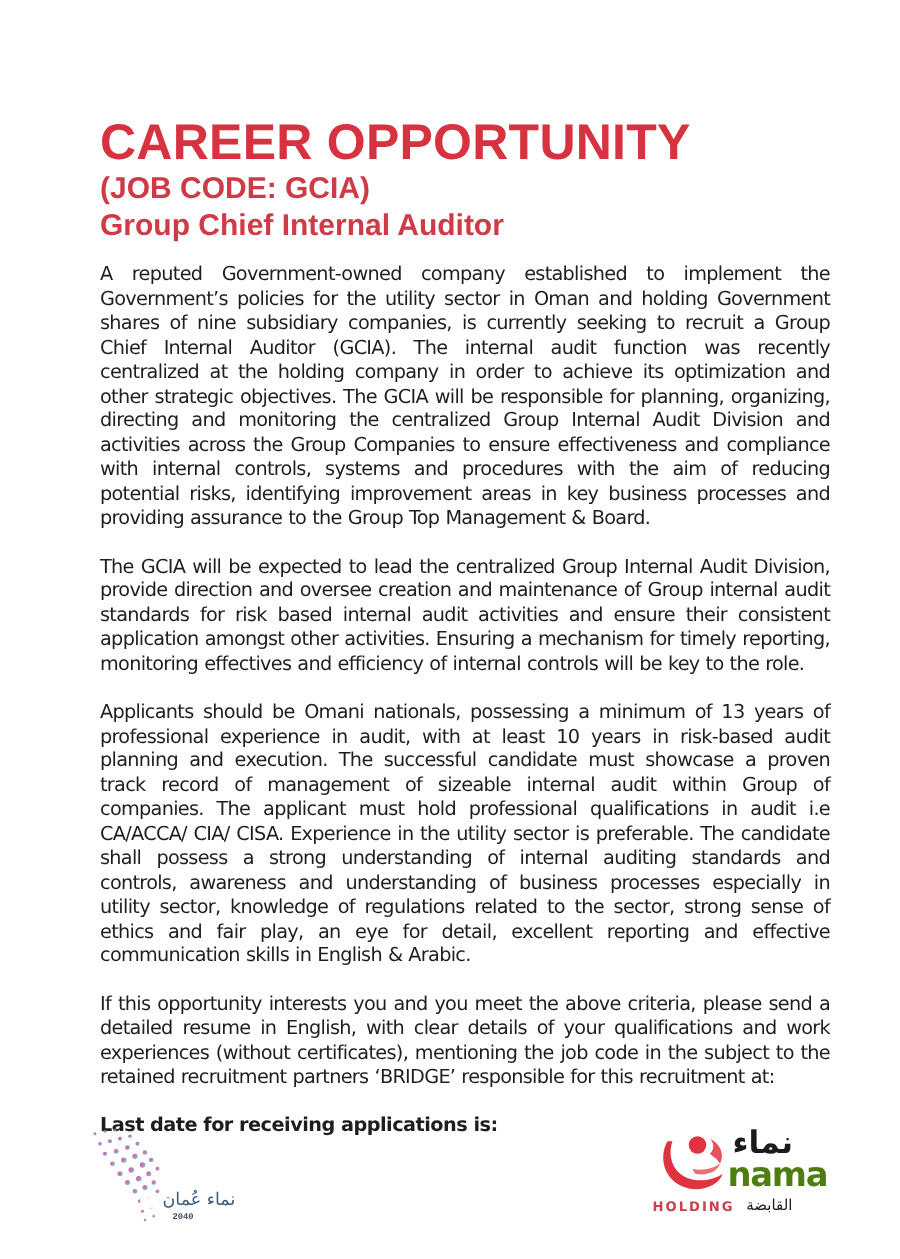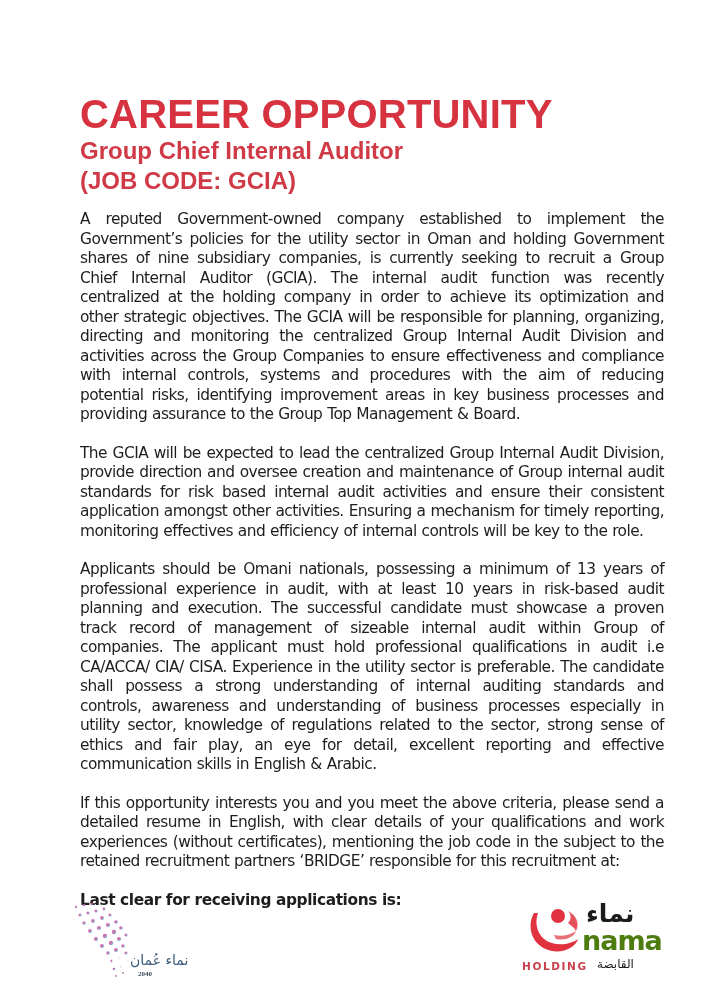--- a/index.html
+++ b/index.html
@@ -24,38 +24,38 @@
     .nama-latin { position: absolute; left: 62px; top: 20px; font-family: "DejaVu Sans", sans-serif;
                   font-weight: bold; font-size: 27px; letter-spacing: -1px; color: #4d7c0f; }
     .nama-arabic { position: absolute; left: 66px; top: -6px; font-family: "DejaVu Sans", sans-serif;
                    font-weight: bold; font-size: 25px; color: #1b1b1b; direction: rtl; }
     .holding { position: absolute; left: 2px; top: 55px; font-family: "DejaVu Sans", sans-serif;
                font-weight: bold; font-size: 10.5px; letter-spacing: 1.6px; color: #c9404d; }
     .holding-ar { position: absolute; left: 77px; top: 52px; font-family: "DejaVu Sans", sans-serif;
                   font-size: 12px; color: #1b1b1b; direction: rtl; }
     .vision-text { position: absolute; left: 64px; top: 57px; font-family: "DejaVu Sans", sans-serif;
                    font-size: 14px; color: #3a5a7a; direction: rtl; }
-    .vision-year { position: absolute; left: 72px; top: 75px; font-family: Liberation Serif, serif;
+    .vision-year { position: absolute; left: 72px; top: 75px; font-family: Liberation Mono, monospace;
                    font-size: 7px; font-weight: bold; color: #3a4a5a; }
   </style>
 </head>
 <body>
 
 <div class="page">
   <h1 class="title">CAREER OPPORTUNITY</h1>
+  <h2 class="subtitle">(JOB CODE: GCIA)</h2>
   <h2 class="subtitle">Group Chief Internal Auditor</h2>
-  <h2 class="subtitle">(JOB CODE: GCIA)</h2>
 
   <div class="body">
     <p class="para">A reputed Government-owned company established to implement the Government’s policies for the utility sector in Oman and holding Government shares of nine subsidiary companies, is currently seeking to recruit a Group Chief Internal Auditor (GCIA). The internal audit function was recently centralized at the holding company in order to achieve its optimization and other strategic objectives. The GCIA will be responsible for planning, organizing, directing and monitoring the centralized Group Internal Audit Division and activities across the Group Companies to ensure effectiveness and compliance with internal controls, systems and procedures with the aim of reducing potential risks, identifying improvement areas in key business processes and providing assurance to the Group Top Management &amp; Board.</p>
     <p class="para">The GCIA will be expected to lead the centralized Group Internal Audit Division, provide direction and oversee creation and maintenance of Group internal audit standards for risk based internal audit activities and ensure their consistent application amongst other activities. Ensuring a mechanism for timely reporting, monitoring effectives and efficiency of internal controls will be key to the role.</p>
     <p class="para">Applicants should be Omani nationals, possessing a minimum of 13 years of professional experience in audit, with at least 10 years in risk-based audit planning and execution. The successful candidate must showcase a proven track record of management of sizeable internal audit within Group of companies. The applicant must hold professional qualifications in audit i.e CA/ACCA/ CIA/ CISA. Experience in the utility sector is preferable. The candidate shall possess a strong understanding of internal auditing standards and controls, awareness and understanding of business processes especially in utility sector, knowledge of regulations related to the sector, strong sense of ethics and fair play, an eye for detail, excellent reporting and effective communication skills in English &amp; Arabic.</p>
     <p class="para last">If this opportunity interests you and you meet the above criteria, please send a detailed resume in English, with clear details of your qualifications and work experiences (without certificates), mentioning the job code in the subject to the retained recruitment partners ‘BRIDGE’ responsible for this recruitment at:</p>
 
-    <p class="deadline-label">Last clear for receiving applications is:</p>
+    <p class="deadline-label">Last date for receiving applications is:</p>
   </div>
 </div>
 
 <div class="vision-logo">
   <svg width="150" height="95" viewBox="0 0 150 95">
     <defs>
       <linearGradient id="vg" x1="0" y1="0" x2="1" y2="1">
         <stop offset="0" stop-color="#8a5aa8"></stop>
         <stop offset="0.5" stop-color="#d45aa0"></stop>
         <stop offset="0.8" stop-color="#3fb8d0"></stop>

